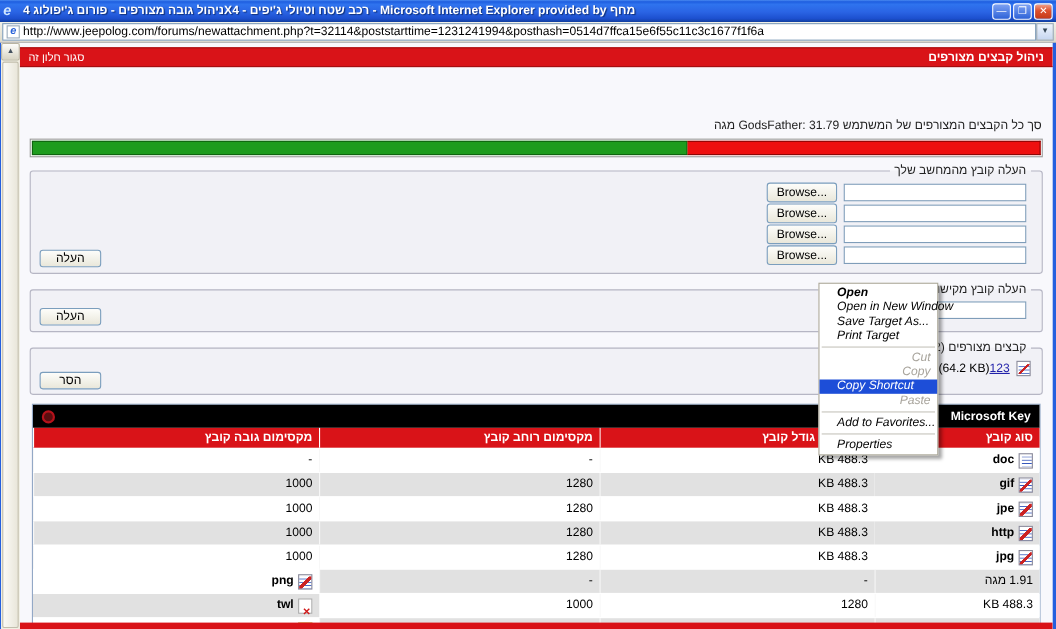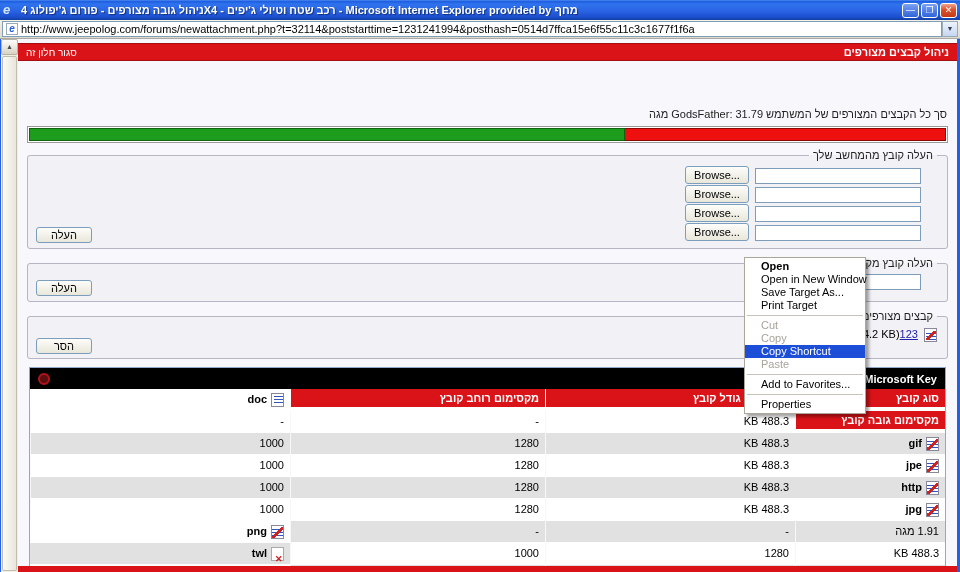--- a/index.html
+++ b/index.html
@@ -44,21 +44,21 @@
 
   .totals{padding:7px 10px 4px;text-align:right;color:#222;margin-top:40px;}
 
   .progress{margin:2px 9px 6px;border:1px solid #9a9a9a;background:#fff;padding:1px;height:17px;direction:ltr;display:flex;}
   .p-used{background:#1e9c1e;border:1px solid #106410;height:100%;}
   .p-free{flex:1;background:#ee0f0f;border:1px solid #8d0606;border-left:none;height:100%;}
 
   fieldset{margin:0 9px 8px;border:1px solid #b6b6c4;border-radius:3px;background:#f1f1f6;
     padding:4px 10px 6px;position:relative;}
   legend{padding:0 4px;color:#222;font-size:11px;margin-top:10px;}
-  .file-row{text-align:right;margin:1px 16px;white-space:nowrap;}
+  .file-row{text-align:right;margin:1px 4px;white-space:nowrap;}
   input[type="text"]{width:166px;height:16px;border:1px solid #7f9db9;background:#fff;font-size:11px;vertical-align:middle;}
   .btn{border:1px solid #7b9ebd;border-radius:3px;background:linear-gradient(#fdfdfa,#e9e7da);
     font-size:11px;padding:0 8px;height:17px;font-family:"Liberation Sans",sans-serif;}
   .btn-browse{margin-right:3px;height:18px;}
   .btn-corner{position:absolute;left:8px;bottom:5px;height:16px;min-width:56px;}
   .url-input{width:240px;}
   .attach-line{text-align:right;padding:2px 0 10px;}
   .attach-link{color:#2222aa;text-decoration:underline;cursor:pointer;}
   .icon-edit{display:inline-block;width:13px;height:14px;background:#fff;border:1px solid #889;
     vertical-align:middle;margin-left:3px;position:relative;}
@@ -86,25 +86,25 @@
     linear-gradient(#3355bb 1px,transparent 1px) 0 2px/11px 3px repeat-y;}
   .ticon.pdf::after{content:"A";position:absolute;left:3px;top:1px;color:#cc2222;font-size:9px;font-weight:bold;}
   .ticon.broken{border:1px solid #aaa;}
   .ticon.broken::after{content:"\2715";position:absolute;left:3px;top:1px;color:#d01818;font-size:9px;font-weight:bold;}
   .ticon.zip{background:#eccf5e;border:1px solid #a9912c;}
   .ticon.zip::after{content:"";position:absolute;left:5px;top:0;width:2px;height:13px;
     background:repeating-linear-gradient(#8b7a24 0 2px,#eccf5e 2px 4px);}
   .redstrip{position:absolute;left:0;right:0;bottom:0;height:6px;background:#d91318;}
 
   
-  .ctxmenu{position:absolute;left:744px;top:257px;width:122px;background:#fff;border:1px solid #aca899;
-    box-shadow:3px 3px 3px rgba(0,0,0,.35);padding:2px 0;z-index:50;direction:ltr;}
+  .ctxmenu{position:absolute;left:744px;top:257px;width:109px;background:#fff;border:1px solid #aca899;
+    box-shadow:3px 3px 3px rgba(0,0,0,.35);padding:2px 0;z-index:50;direction:ltr;font-style:italic;}
   .mi{height:13px;line-height:13px;padding:0 6px 0 16px;color:#000;white-space:nowrap;cursor:default;}
   .mi.default{font-weight:bold;}
-  .mi.disabled{color:#a8a49c;}
+  .mi.disabled{color:#a8a49c;text-align:right;}
   .mi.hl{background:#1d4ed8;color:#fff;}
   .msep{height:1px;background:#c6c3bb;margin:3px 2px;}
 </style>
 </head>
 <body>
 
 <div class="titlebar">
   <span class="ie-logo">e</span>
   <span class="title-text">ניהול גובה מצורפים - פורום ג'יפולוג 4X4 - רכב שטח וטיולי ג'יפים - Microsoft Internet Explorer provided by מחף</span>
   <span class="winbtns">
@@ -188,26 +188,26 @@
 
     <div class="tblwrap">
       <div class="keyrow">
         <span class="key-title">Microsoft Key</span>
         <span class="rec-circle"></span>
       </div>
       <div class="grid">
         <div class="cell hcell">סוג קובץ</div>
         <div class="cell hcell">מקסימום גודל קובץ</div>
         <div class="cell hcell">מקסימום רוחב קובץ</div>
+        <div class="cell hcell">מקסימום גובה קובץ</div>
+
         <div class="cell rowa type-cell">
             <span class="ticon doc"></span>
             <span>doc</span>
           </div>
-
-        <div class="cell hcell">מקסימום גובה קובץ</div>
         <div class="cell rowa d">488.3 KB</div>
         <div class="cell rowa d">-</div>
         <div class="cell rowa d">-</div>
 
         <div class="cell rowb type-cell">
             <span class="ticon edit"></span>
             <span>gif</span>
           </div>
         <div class="cell rowb d">488.3 KB</div>
         <div class="cell rowb d">1280</div>

